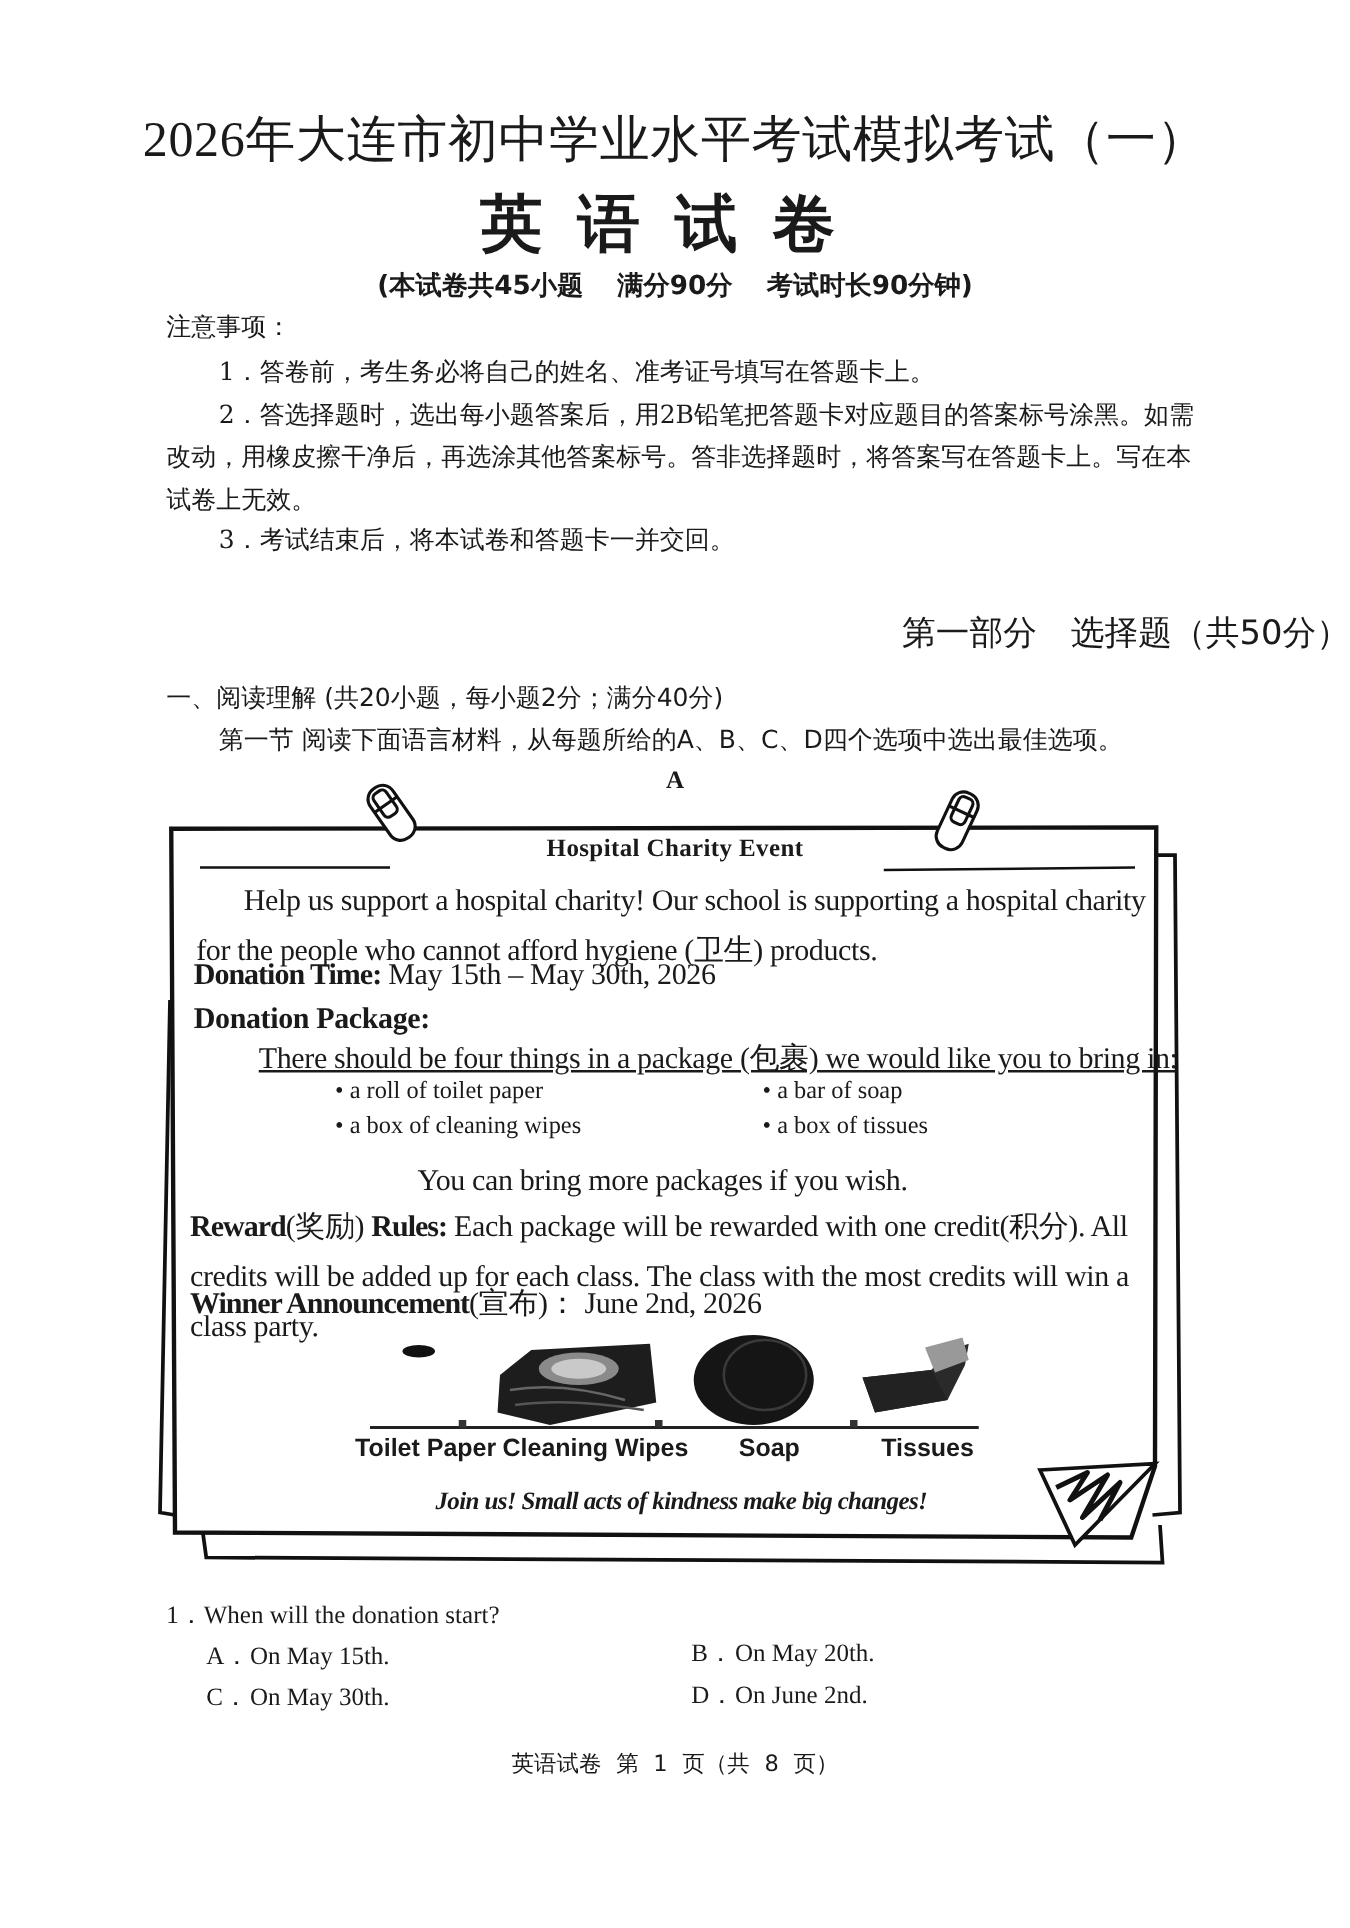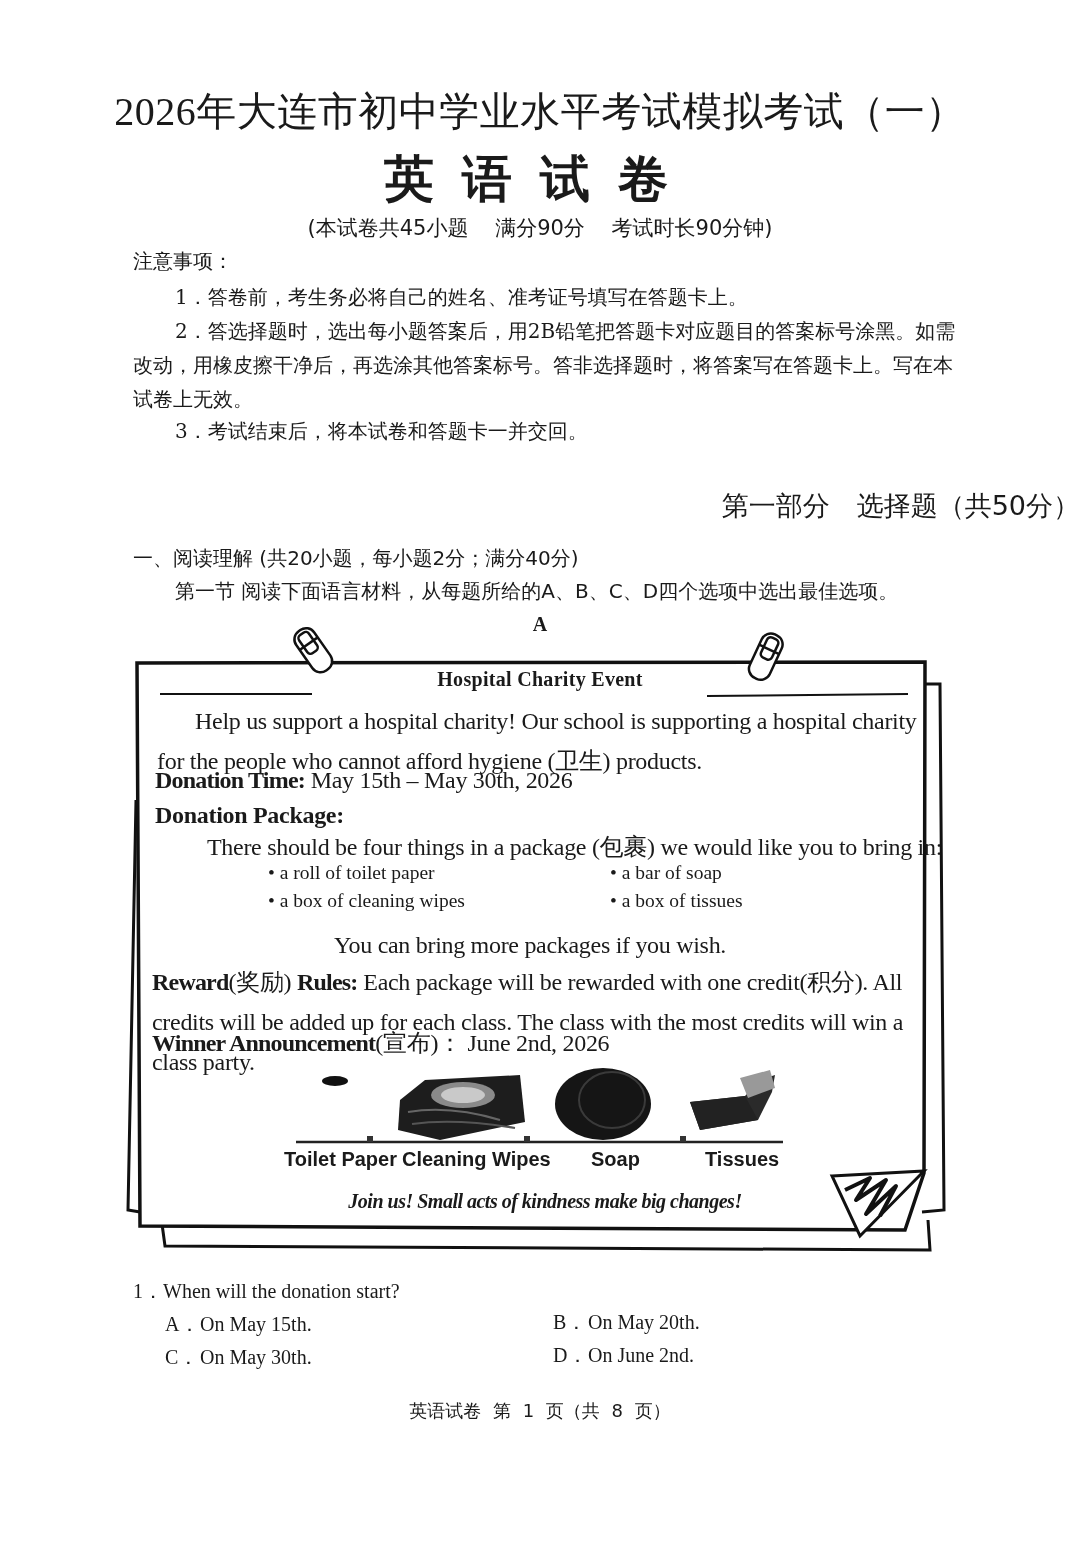--- a/index.html
+++ b/index.html
@@ -10,42 +10,42 @@
     color: #1a1a1a;
     position: relative;
     overflow: hidden;
     font-family: "Liberation Serif", "DejaVu Serif", serif;
   }
   .abs { position: absolute; }
   .center { left: 0; width: 1080px; text-align: center; }
 
   .title-main { top: 84px; font-size: 40px; letter-spacing: 0.5px; font-weight: 500; font-family: Liberation Serif, serif; }
   .title-sub { top: 146px; font-size: 50px; font-weight: bold; letter-spacing: 28px; font-family: "DejaVu Sans", sans-serif; }
-  .title-meta { top: 214px; font-size: 21px; font-weight: normal; font-family: "DejaVu Sans", sans-serif; }
+  .title-meta { top: 214px; font-size: 21px; font-weight: bold; font-family: "DejaVu Sans", sans-serif; }
   .title-meta span { margin: 0 10px; }
 
   .notice-head { left: 133px; top: 248px; font-size: 20px; font-family: "DejaVu Sans", sans-serif; }
   .notice { font-size: 20px; line-height: 34px; font-family: "DejaVu Serif", serif; }
   .n1 { left: 175px; top: 280px; }
   .n2 { left: 133px; top: 314px; width: 830px; text-indent: 42px; }
   .n3 { left: 175px; top: 414px; }
 
   .part-title { top: 488px; font-size: 27px; font-family: "DejaVu Sans", sans-serif; word-spacing: 12px; text-align: right; }
   .sec-1 { left: 133px; top: 545px; font-size: 20px; font-family: "DejaVu Sans", sans-serif; }
   .sec-2 { left: 175px; top: 578px; font-size: 20px; font-family: "DejaVu Sans", sans-serif; }
   .passage-letter { top: 613px; font-size: 20px; font-weight: bold; }
 
   
   .poster-svg { left: 0; top: 0; }
   .poster-title { left: 0; width: 1080px; text-align: center; top: 668px; font-size: 20px; font-weight: 900; letter-spacing: 0.3px; }
   .poster-text { font-size: 24px; line-height: 40px; letter-spacing: -0.3px; }
   .p-intro { left: 157px; top: 701px; width: 770px; text-indent: 38px; }
   .p-time { left: 155px; top: 760px; }
   .p-pkg-head { left: 155px; top: 795px; font-weight: bold; }
-  .p-pkg-line { left: 207px; top: 827px; }
+  .p-pkg-line { left: 207px; top: 827px; text-decoration: underline; }
   .p-item { font-size: 19.5px; }
   .p-item-1 { left: 268px; top: 862px; }
   .p-item-2 { left: 268px; top: 890px; }
   .p-item-3 { left: 610px; top: 862px; }
   .p-item-4 { left: 610px; top: 890px; }
   .p-more { left: 0; width: 1060px; text-align: center; top: 925px; }
   .p-reward { left: 152px; top: 962px; width: 770px; }
   .p-winner { left: 152px; top: 1023px; }
   b.tight { letter-spacing: -0.8px; }
 

